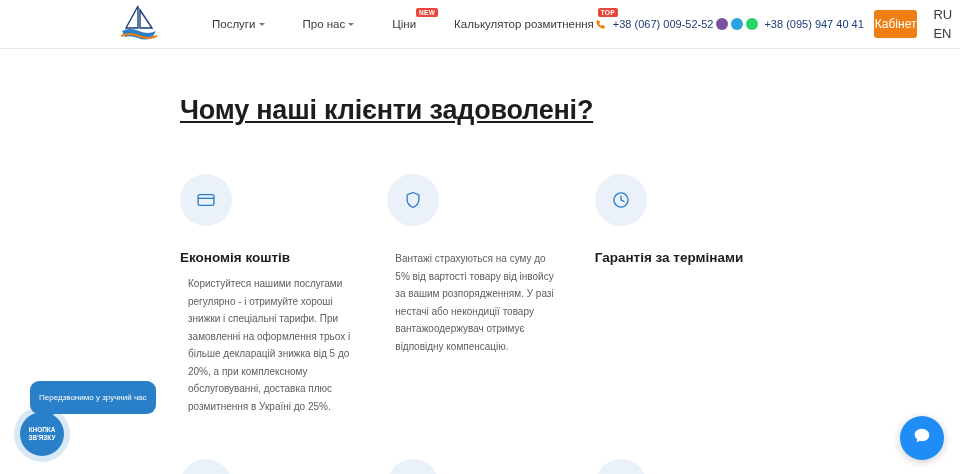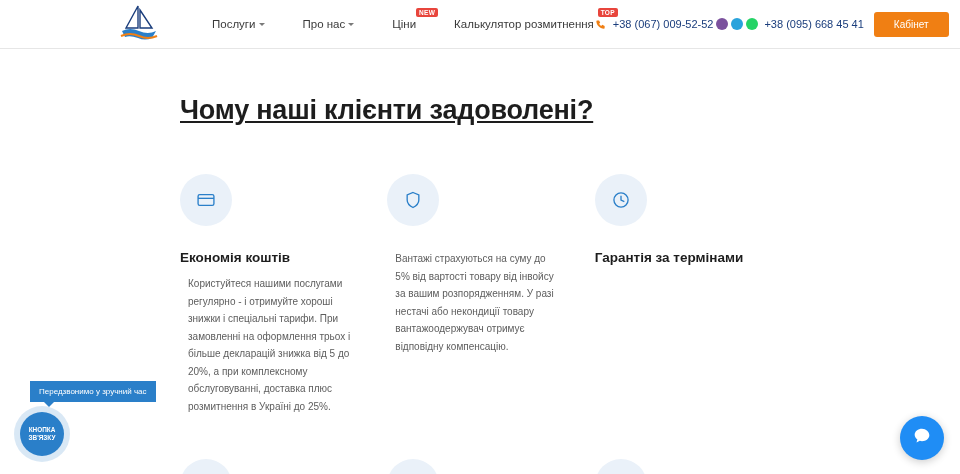--- a/index.html
+++ b/index.html
@@ -46,22 +46,22 @@
   .badge.new { background: #e8453c; right: -22px; }
   .badge.top { background: #e8453c; right: -24px; }
 
   .contacts { margin-left: auto; display: flex; align-items: center; gap: 10px; }
   .phones { display: flex; flex-direction: row; gap: 3px; }
   .phone-row { display: flex; align-items: center; gap: 6px; font-size: 11px; color: #1a3d7c; white-space: nowrap; }
   .phone-row .ico { width: 13px; height: 13px; display: inline-flex; align-items: center; justify-content: center; }
   .social-ico { width: 12px; height: 12px; border-radius: 50%; display: inline-block; }
   .msg-icons { display: flex; gap: 3px; }
   .cab-btn {
-    background: #f07f13; color: #fff; font-size: 10px; border: none; border-radius: 3px;
-    padding: 7px 20px; cursor: pointer; white-space: nowrap;
+    background: #f07f13; color: #fff; font-size: 12px; border: none; border-radius: 3px;
+    padding: 7px 1px; cursor: pointer; white-space: nowrap;
   }
   .lang { display: flex; flex-direction: column; gap: 4px; margin-left: 6px; }
   .lang span { font-size: 13px; color: #3a3a3a; cursor: pointer; }
 
   .header-rule { height: 1px; background: #e6e6e6; width: 100%; }
 
   
   .main { padding: 44px 0 0 0; }
   .container { width: 600px; margin: 0 auto; }
   h1.page-title {
@@ -74,21 +74,21 @@
   .card-icon {
     width: 52px; height: 52px; border-radius: 50%; background: #eaf1f9;
     display: flex; align-items: center; justify-content: center; margin-bottom: 24px;
   }
   .card-title { font-size: 13.5px; font-weight: bold; color: #1d1d1d; margin: 16px 0 10px 0; }
   .card-body { font-size: 10px; line-height: 1.75; color: #5d5d5d; margin: 8px; }
 
   
   .callback-tip {
     position: absolute; left: 30px; top: 381px; background: #2a7fc9; color: #fff;
-    font-size: 8px; padding: 6px 9px; border-radius: 0; white-space: nowrap;
+    font-size: 8px; padding: 12px 9px; border-radius: 9px; white-space: nowrap;
   }
   .callback-tip::after {
     content: ""; position: absolute; left: 14px; bottom: -5px;
     border-left: 5px solid transparent; border-right: 5px solid transparent; border-top: 5px solid #2a7fc9;
   }
   .callback-btn {
     position: absolute; left: 20px; top: 412px; width: 44px; height: 44px; border-radius: 50%;
     background: #2a7fc9; color: #fff; font-size: 6.4px; font-weight: bold; line-height: 1.25;
     display: flex; align-items: center; justify-content: center; text-align: center; cursor: pointer;
     box-shadow: 0 0 0 6px rgba(42,127,201,.18);
@@ -143,21 +143,21 @@
             </svg>
         </span>
         <span>+38 (067) 009-52-52</span>
       </div>
       <div class="phone-row">
         <span class="msg-icons">
           <i class="social-ico" style="background:#7b519d"></i>
           <i class="social-ico" style="background:#29a3dc"></i>
           <i class="social-ico" style="background:#25d366"></i>
         </span>
-        <span>+38 (095) 668 45 41</span>
+        <span>+38 (095) 947 40 41</span>
       </div>
     </div>
     <button class="cab-btn">Кабінет</button>
     <div class="lang">
       <span>RU</span>
       <span>EN</span>
     </div>
   </div>
 </div>
 <div class="header-rule"></div>

